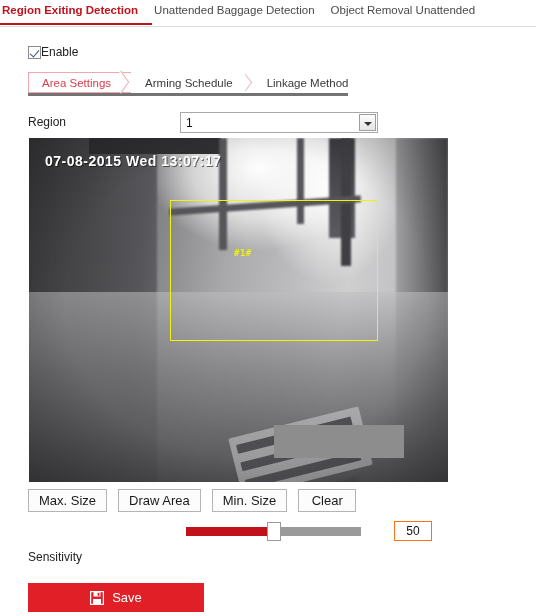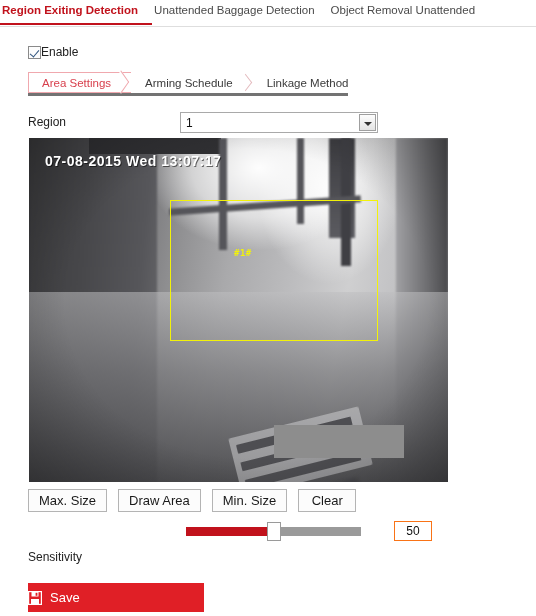--- a/index.html
+++ b/index.html
@@ -313,21 +313,21 @@
     cursor: text;
   }
 
   
   .save-btn {
     position: absolute; left: 28px; top: 583px;
     width: 176px; height: 29px;
     background: #e01f26;
     color: #fff;
     font-size: 13px;
-    display: flex; align-items: center; 
+    display: flex; align-items: center; justify-content: center;
     gap: 8px;
     cursor: pointer;
   }
   .save-icon { display: block; }
 </style>
 </head>
 <body>
 
 <div class="tabbar">
   <div class="tab active">Region Exiting Detection</div>

